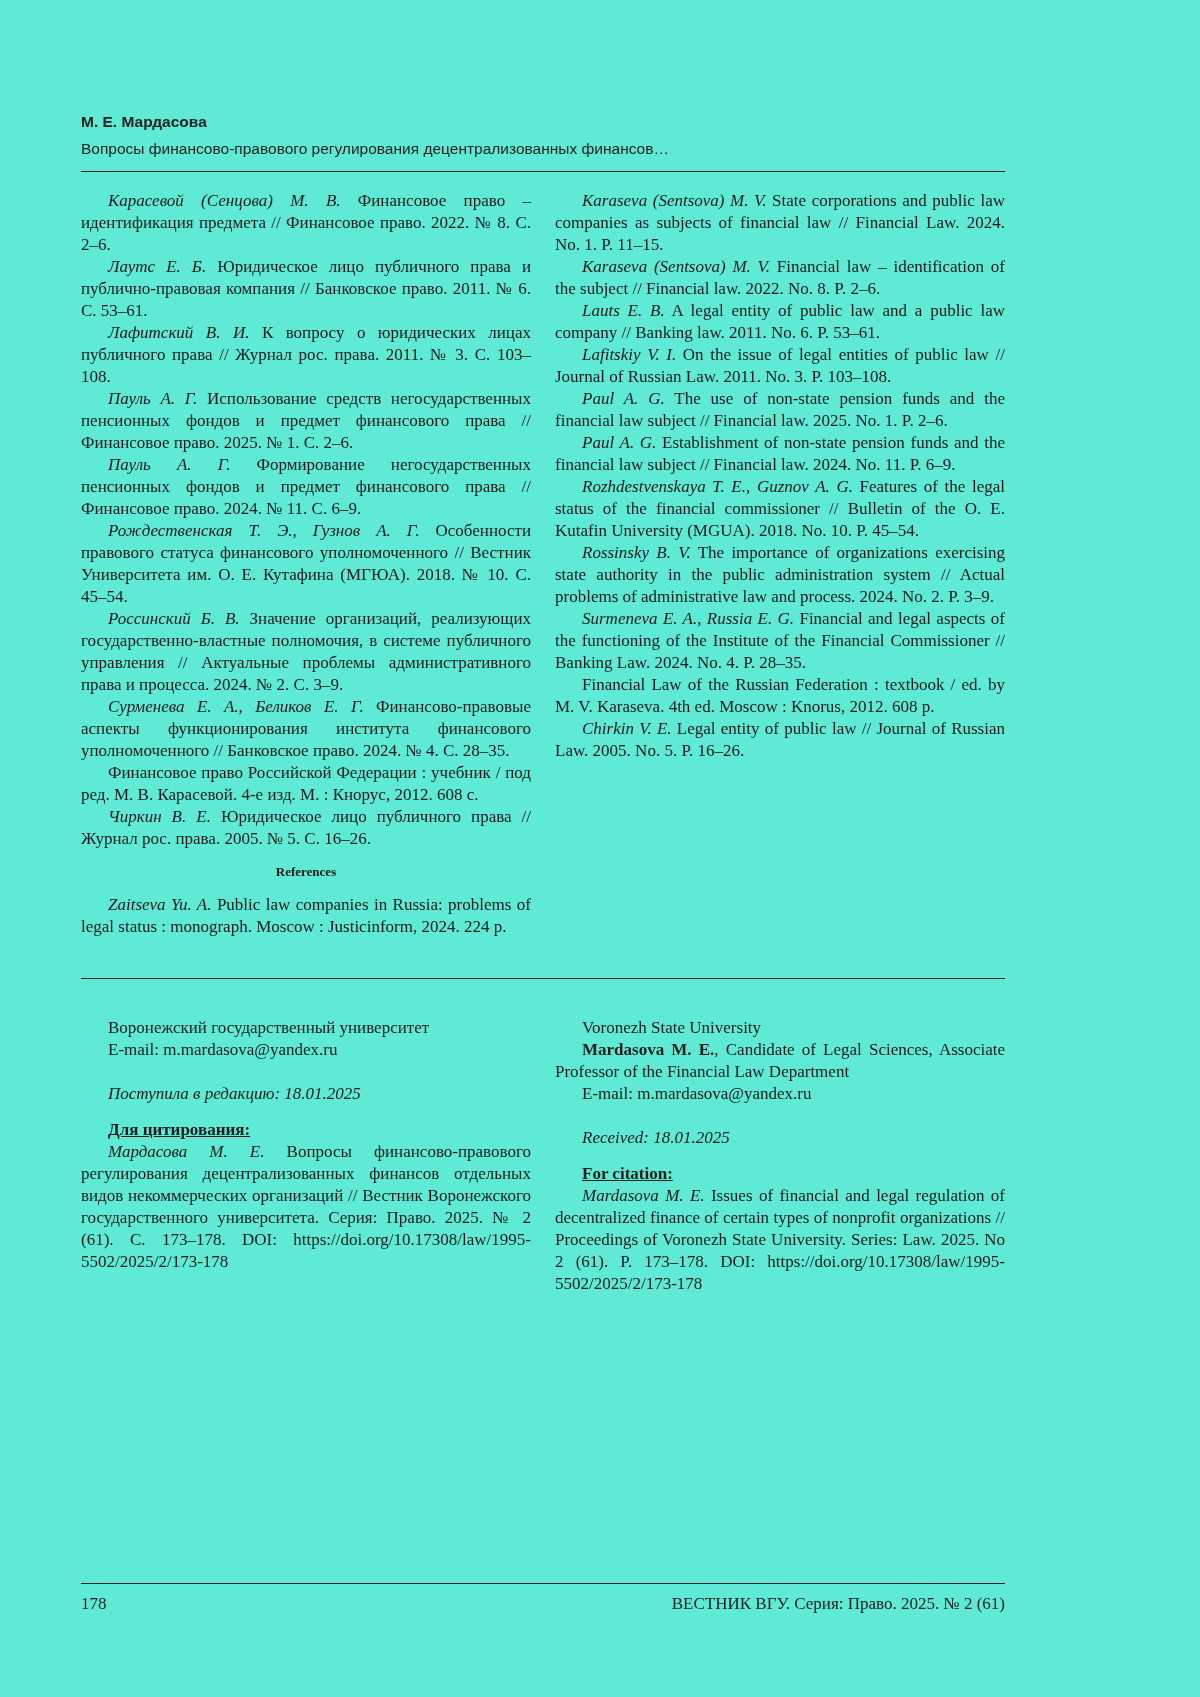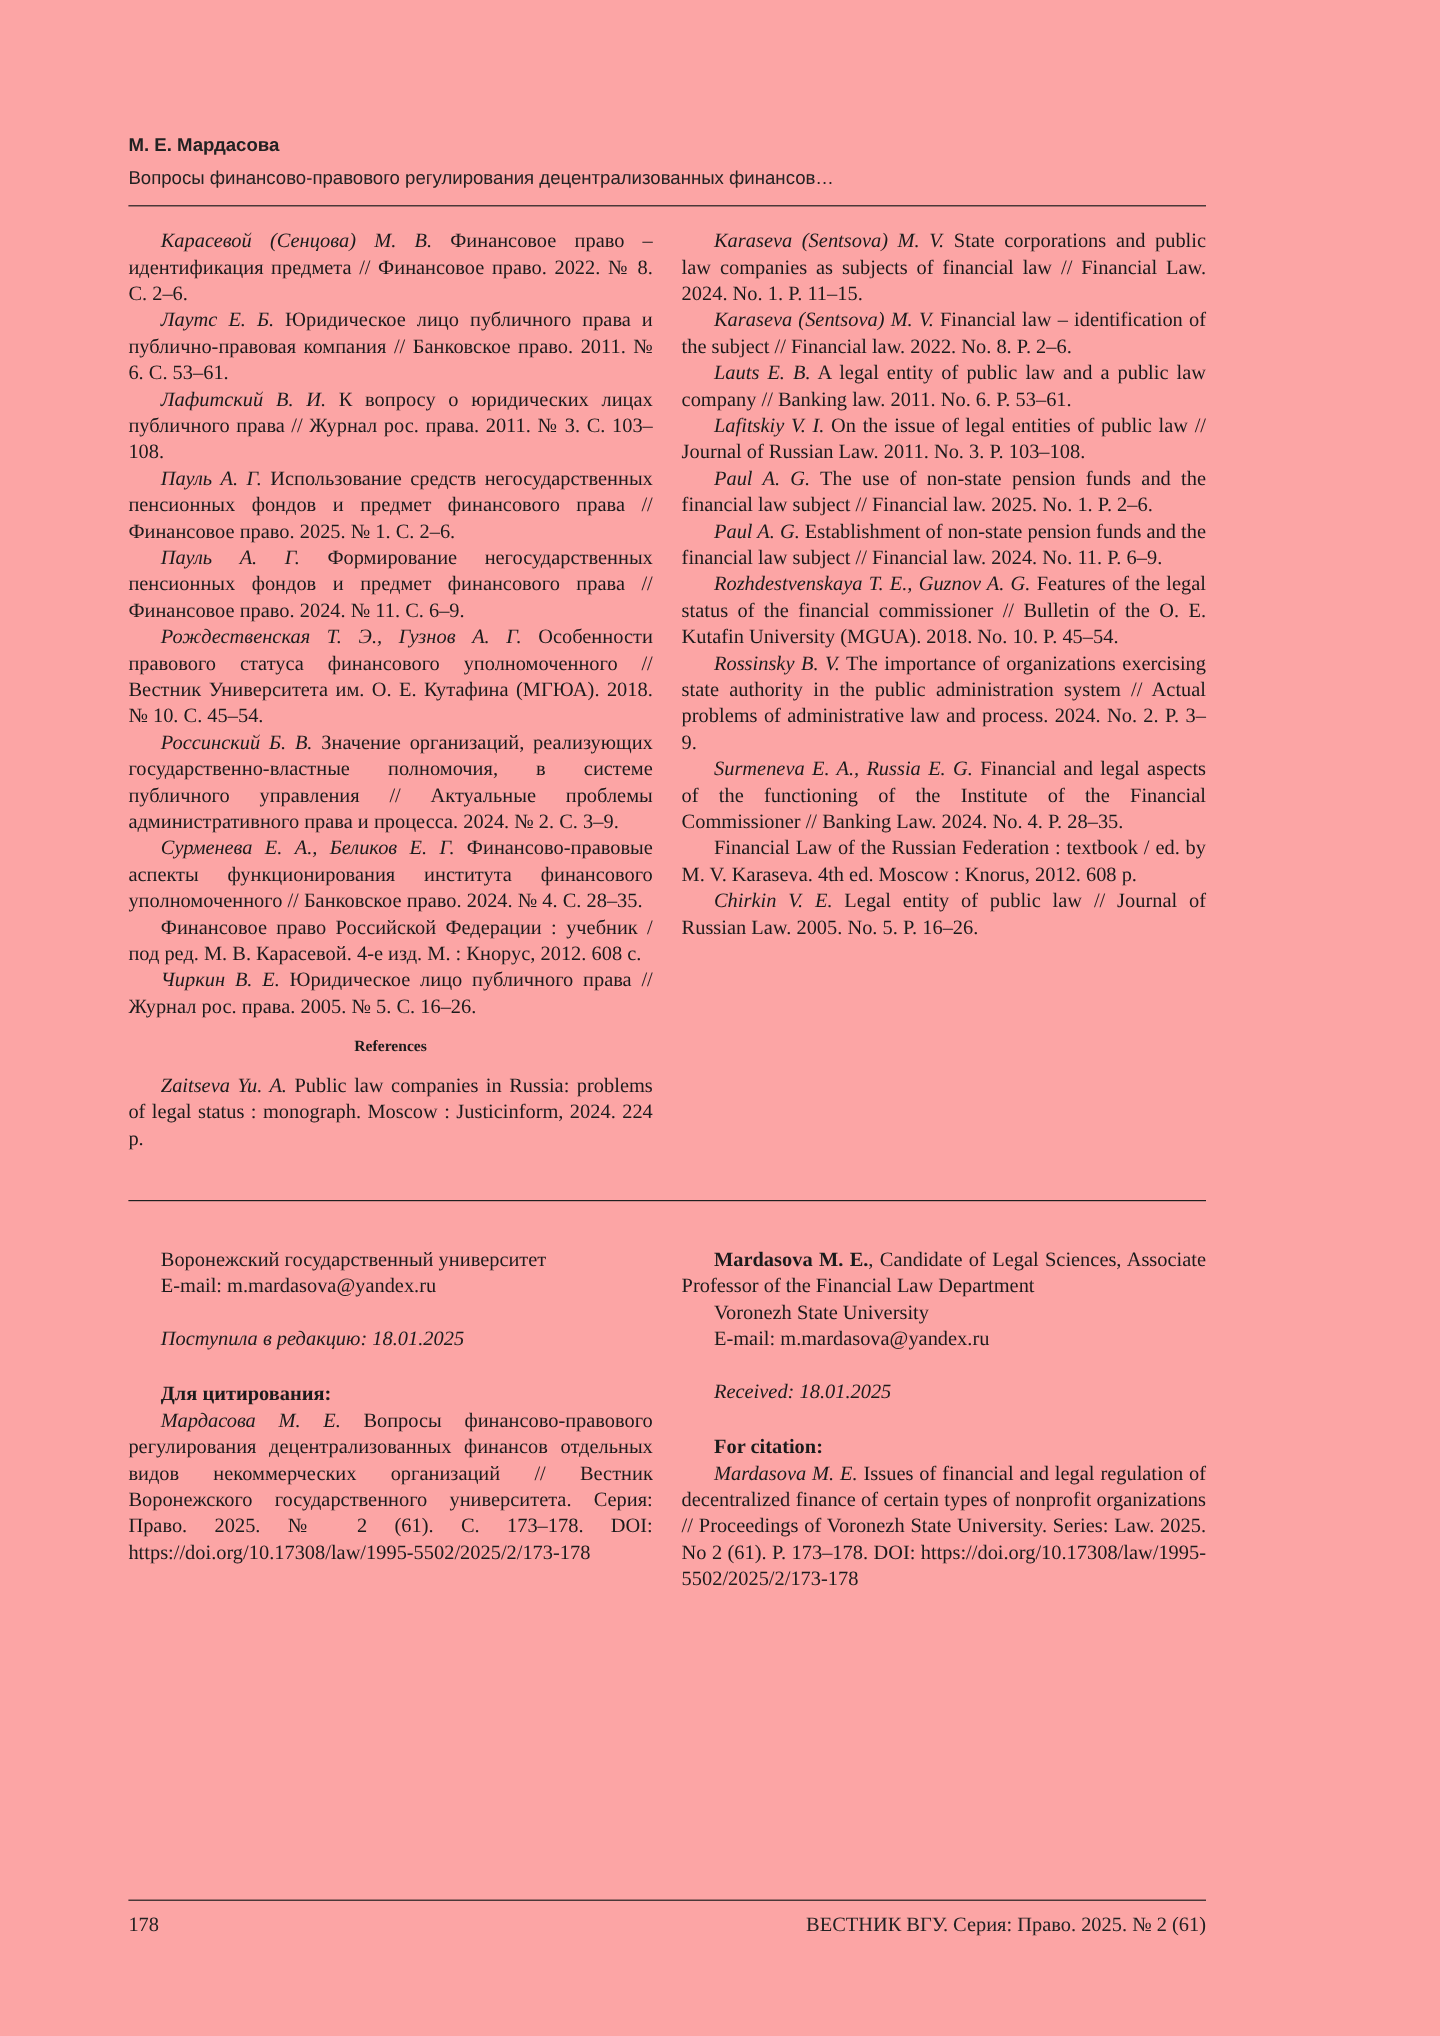--- a/index.html
+++ b/index.html
@@ -1,25 +1,25 @@
 <!DOCTYPE html>
 <html lang="ru"><head>
 <meta charset="utf-8">
 <style>
   * { margin:0; padding:0; box-sizing:border-box; }
   html,body { background:#ffffff; }
   .page {
     position:relative;
     width:1200px; height:1697px;
     margin:0 auto;
-    background:#fca5a5;
+    background:#5eead4;
     color:#1b1b1b;
     font-family:"Liberation Serif","DejaVu Serif",serif;
     font-size:17px; line-height:22px;
-    padding:112px 195px 0 107px;
+    padding:112px 195px 0 81px;
     display:flex; flex-direction:column;
     overflow:hidden;
     justify-content:center;
   }
   
   .running-head { font-family:"Liberation Sans","DejaVu Sans",sans-serif; font-size:15.5px; line-height:20px; color:#222; margin-bottom:18px; }
   .rh-author { font-weight:700; margin-bottom:7px; }
   .rh-title  { margin-bottom:12px; }
   .rule { border-top:1.5px solid #1f1f1f; height:0; }
   
@@ -27,21 +27,21 @@
   .col { flex:1 1 0; min-width:0; }
   .ref { text-indent:27px; text-align:justify; hyphens:auto; }
   .ref .au { font-style:italic; }
   .refs-heading { text-align:center; font-weight:700; font-size:13px; margin:11px 0 11px 0; }
   
   .mid-rule { margin-top:40px; }
   
   .info-section { margin-top:38px; }
   .ind { text-indent:27px; text-align:justify; }
   .received { font-style:italic; margin-top:22px; }
-  .citation-heading { font-weight:700; margin-top:24px; }
+  .citation-heading { font-weight:700; margin-top:14px;text-decoration:underline; }
   .bold-name { font-weight:700; }
   
   .page-footer { margin-top:auto; margin-bottom:82px; font-family:Liberation Serif, serif; font-size:17px; color:#222; }
   .page-footer .rule { margin-bottom:9px; }
   .footer-row { display:flex; justify-content:space-between; align-items:baseline; }
 </style>
 </head>
 <body>
 
 <div class="page">
@@ -120,22 +120,22 @@
 
     <div class="col" lang="ru">
       <p class="ind">Воронежский государственный университет</p>
       <p class="ind">E-mail: m.mardasova@yandex.ru</p>
       <p class="ind received">Поступила в редакцию: 18.01.2025</p>
       <p class="ind citation-heading">Для цитирования:</p>
       <p class="ref"><i class="au">Мардасова М. Е.</i><span> Вопросы финансово-правового регулирования децентрализованных финансов отдельных видов некоммерческих организаций // Вестник Воронежского государственного университета. Серия: Право. 2025. № 2 (61). С. 173–178. DOI: https://doi.org/10.17308/law/1995-5502/2025/2/173-178</span></p>
     </div>
 
     <div class="col" lang="en">
+      <p class="ind">Voronezh State University</p>
       <p class="ind"><span class="bold-name">Mardasova M. E.</span><span>, Candidate of Legal Sciences, Associate Professor of the Financial Law Department</span></p>
-      <p class="ind">Voronezh State University</p>
       <p class="ind">E-mail: m.mardasova@yandex.ru</p>
       <p class="ind received">Received: 18.01.2025</p>
       <p class="ind citation-heading">For citation:</p>
       <p class="ref"><i class="au">Mardasova M. E.</i><span> Issues of financial and legal regulation of decentralized finance of certain types of nonprofit organizations // Proceedings of Voronezh State University. Series: Law. 2025. No 2 (61). P. 173–178. DOI: https://doi.org/10.17308/law/1995-5502/2025/2/173-178</span></p>
     </div>
 
   </section>
 
   <footer class="page-footer">
     <div class="rule"></div>

